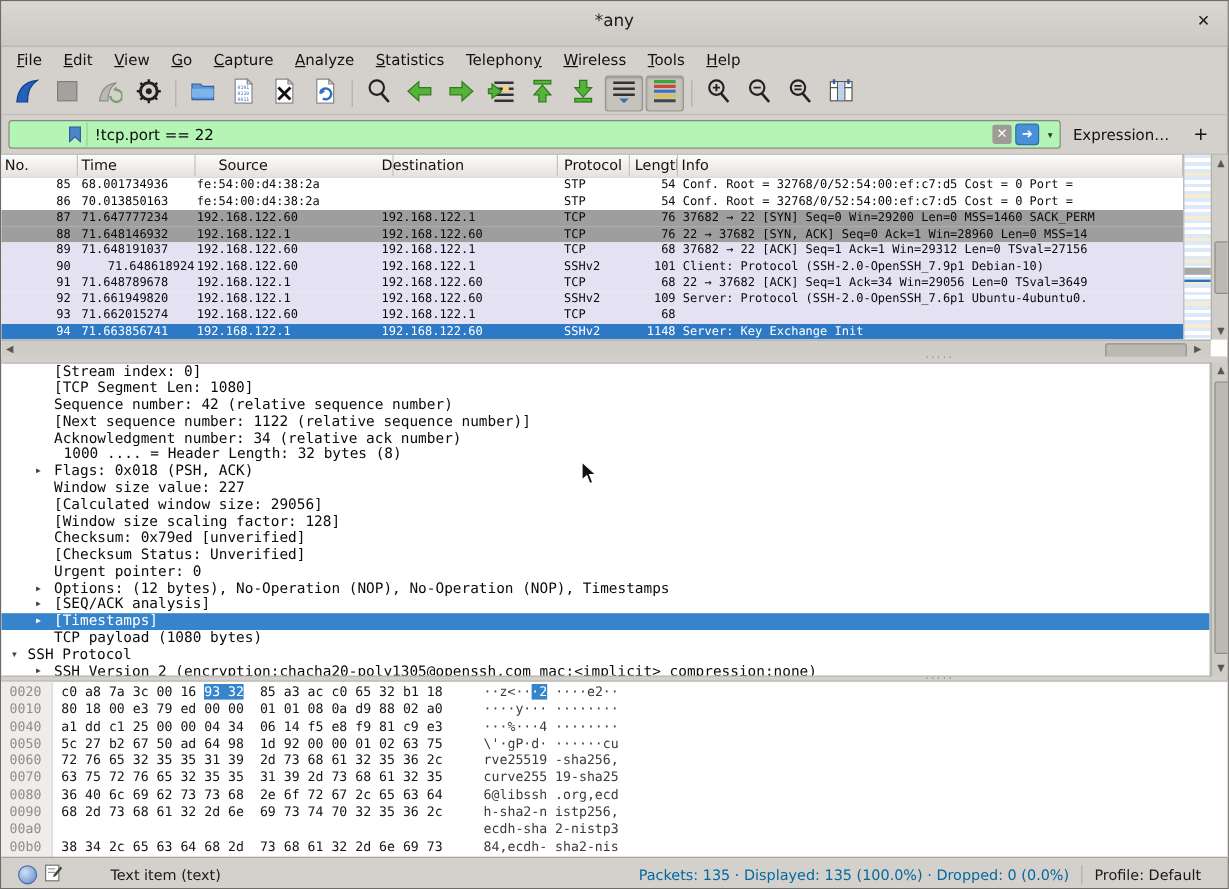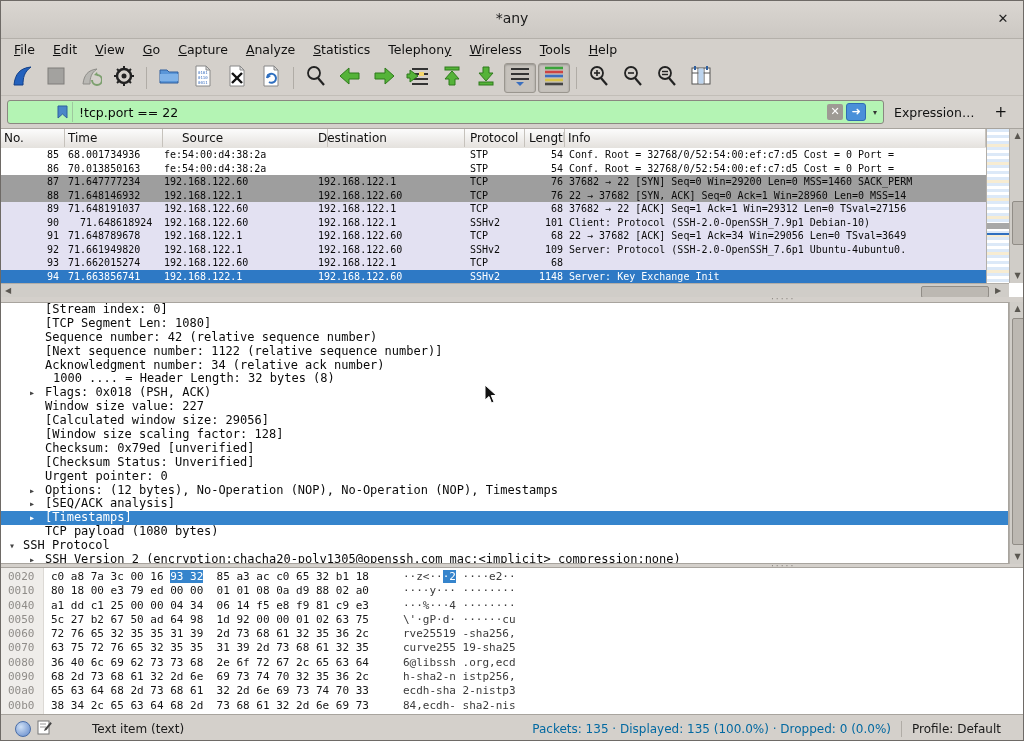--- a/index.html
+++ b/index.html
@@ -336,21 +336,21 @@
           <div class="pcell" style="left: 0px; width: 58px; text-align: right;">89</div>
           <div class="pcell" style="left: 67px; width: 94px;">71.648191037</div>
           <div class="pcell" style="left: 163px; width: 152px;">192.168.122.60</div>
           <div class="pcell" style="left: 317px; width: 150px;">192.168.122.1</div>
           <div class="pcell" style="left: 469px; width: 54px;">TCP</div>
           <div class="pcell" style="left: 500px; width: 62px; text-align: right;">68</div>
           <div class="pcell" style="left: 568px; width: 417px;">37682 → 22 [ACK] Seq=1 Ack=1 Win=29312 Len=0 TSval=27156</div>
         </div>
         <div class="prow" style="background: rgb(227, 225, 242); color: rgb(10, 10, 10);">
           <div class="pcell" style="left: 0px; width: 58px; text-align: right;">90</div>
-          <div class="pcell" style="left: 79px; width: 94px;">71.648618924</div>
+          <div class="pcell" style="left: 67px; width: 94px; text-align: right;">71.648618924</div>
           <div class="pcell" style="left: 163px; width: 152px;">192.168.122.60</div>
           <div class="pcell" style="left: 317px; width: 150px;">192.168.122.1</div>
           <div class="pcell" style="left: 469px; width: 54px;">SSHv2</div>
           <div class="pcell" style="left: 500px; width: 62px; text-align: right;">101</div>
           <div class="pcell" style="left: 568px; width: 417px;">Client: Protocol (SSH-2.0-OpenSSH_7.9p1 Debian-10)</div>
         </div>
         <div class="prow" style="background: rgb(227, 225, 242); color: rgb(10, 10, 10);">
           <div class="pcell" style="left: 0px; width: 58px; text-align: right;">91</div>
           <div class="pcell" style="left: 67px; width: 94px;">71.648789678</div>
           <div class="pcell" style="left: 163px; width: 152px;">192.168.122.1</div>
@@ -485,21 +485,21 @@
     <div id="hex-offset-col"></div>
     <div id="hex-rows" style="position:relative;padding-top:2px;">
         <div class="hrow"><span class="h-off">0020</span><span class="h-hex">c0 a8 7a 3c 00 16 <span class="hl" style="background: rgb(53, 132, 204);">93 32</span>  85 a3 ac c0 65 32 b1 18</span><span class="h-asc">··z&lt;··<span class="hl" style="background: rgb(53, 132, 204);">·2</span> ····e2··</span></div>
         <div class="hrow"><span class="h-off">0010</span><span class="h-hex">80 18 00 e3 79 ed 00 00  01 01 08 0a d9 88 02 a0</span><span class="h-asc">····y··· ········</span></div>
         <div class="hrow"><span class="h-off">0040</span><span class="h-hex">a1 dd c1 25 00 00 04 34  06 14 f5 e8 f9 81 c9 e3</span><span class="h-asc">···%···4 ········</span></div>
         <div class="hrow"><span class="h-off">0050</span><span class="h-hex">5c 27 b2 67 50 ad 64 98  1d 92 00 00 01 02 63 75</span><span class="h-asc">\'·gP·d· ······cu</span></div>
         <div class="hrow"><span class="h-off">0060</span><span class="h-hex">72 76 65 32 35 35 31 39  2d 73 68 61 32 35 36 2c</span><span class="h-asc">rve25519 -sha256,</span></div>
         <div class="hrow"><span class="h-off">0070</span><span class="h-hex">63 75 72 76 65 32 35 35  31 39 2d 73 68 61 32 35</span><span class="h-asc">curve255 19-sha25</span></div>
         <div class="hrow"><span class="h-off">0080</span><span class="h-hex">36 40 6c 69 62 73 73 68  2e 6f 72 67 2c 65 63 64</span><span class="h-asc">6@libssh .org,ecd</span></div>
         <div class="hrow"><span class="h-off">0090</span><span class="h-hex">68 2d 73 68 61 32 2d 6e  69 73 74 70 32 35 36 2c</span><span class="h-asc">h-sha2-n istp256,</span></div>
-        <div class="hrow"><span class="h-off">00a0</span><span class="h-hex">65 63 64 68 2d 73 68 61  32 2d 6e 69 73 74 70 33</span><span class="h-asc">ecdh-sha 2-nistp3</span></div>
+        <div class="hrow"><span class="h-off">00a0</span><span class="h-asc">ecdh-sha 2-nistp3</span></div>
         <div class="hrow"><span class="h-off">00b0</span><span class="h-hex">38 34 2c 65 63 64 68 2d  73 68 61 32 2d 6e 69 73</span><span class="h-asc">84,ecdh- sha2-nis</span></div>
       </div>
   </div>
 
   <div id="statusbar">
     <div id="expert-icon"></div>
     <div id="comment-icon">
       <svg width="15" height="15" viewBox="0 0 15 15">
           <rect x="1" y="1" width="11" height="13" fill="#fff" stroke="#777"></rect>
           <line x1="3" y1="4" x2="9" y2="4" stroke="#999"></line>

